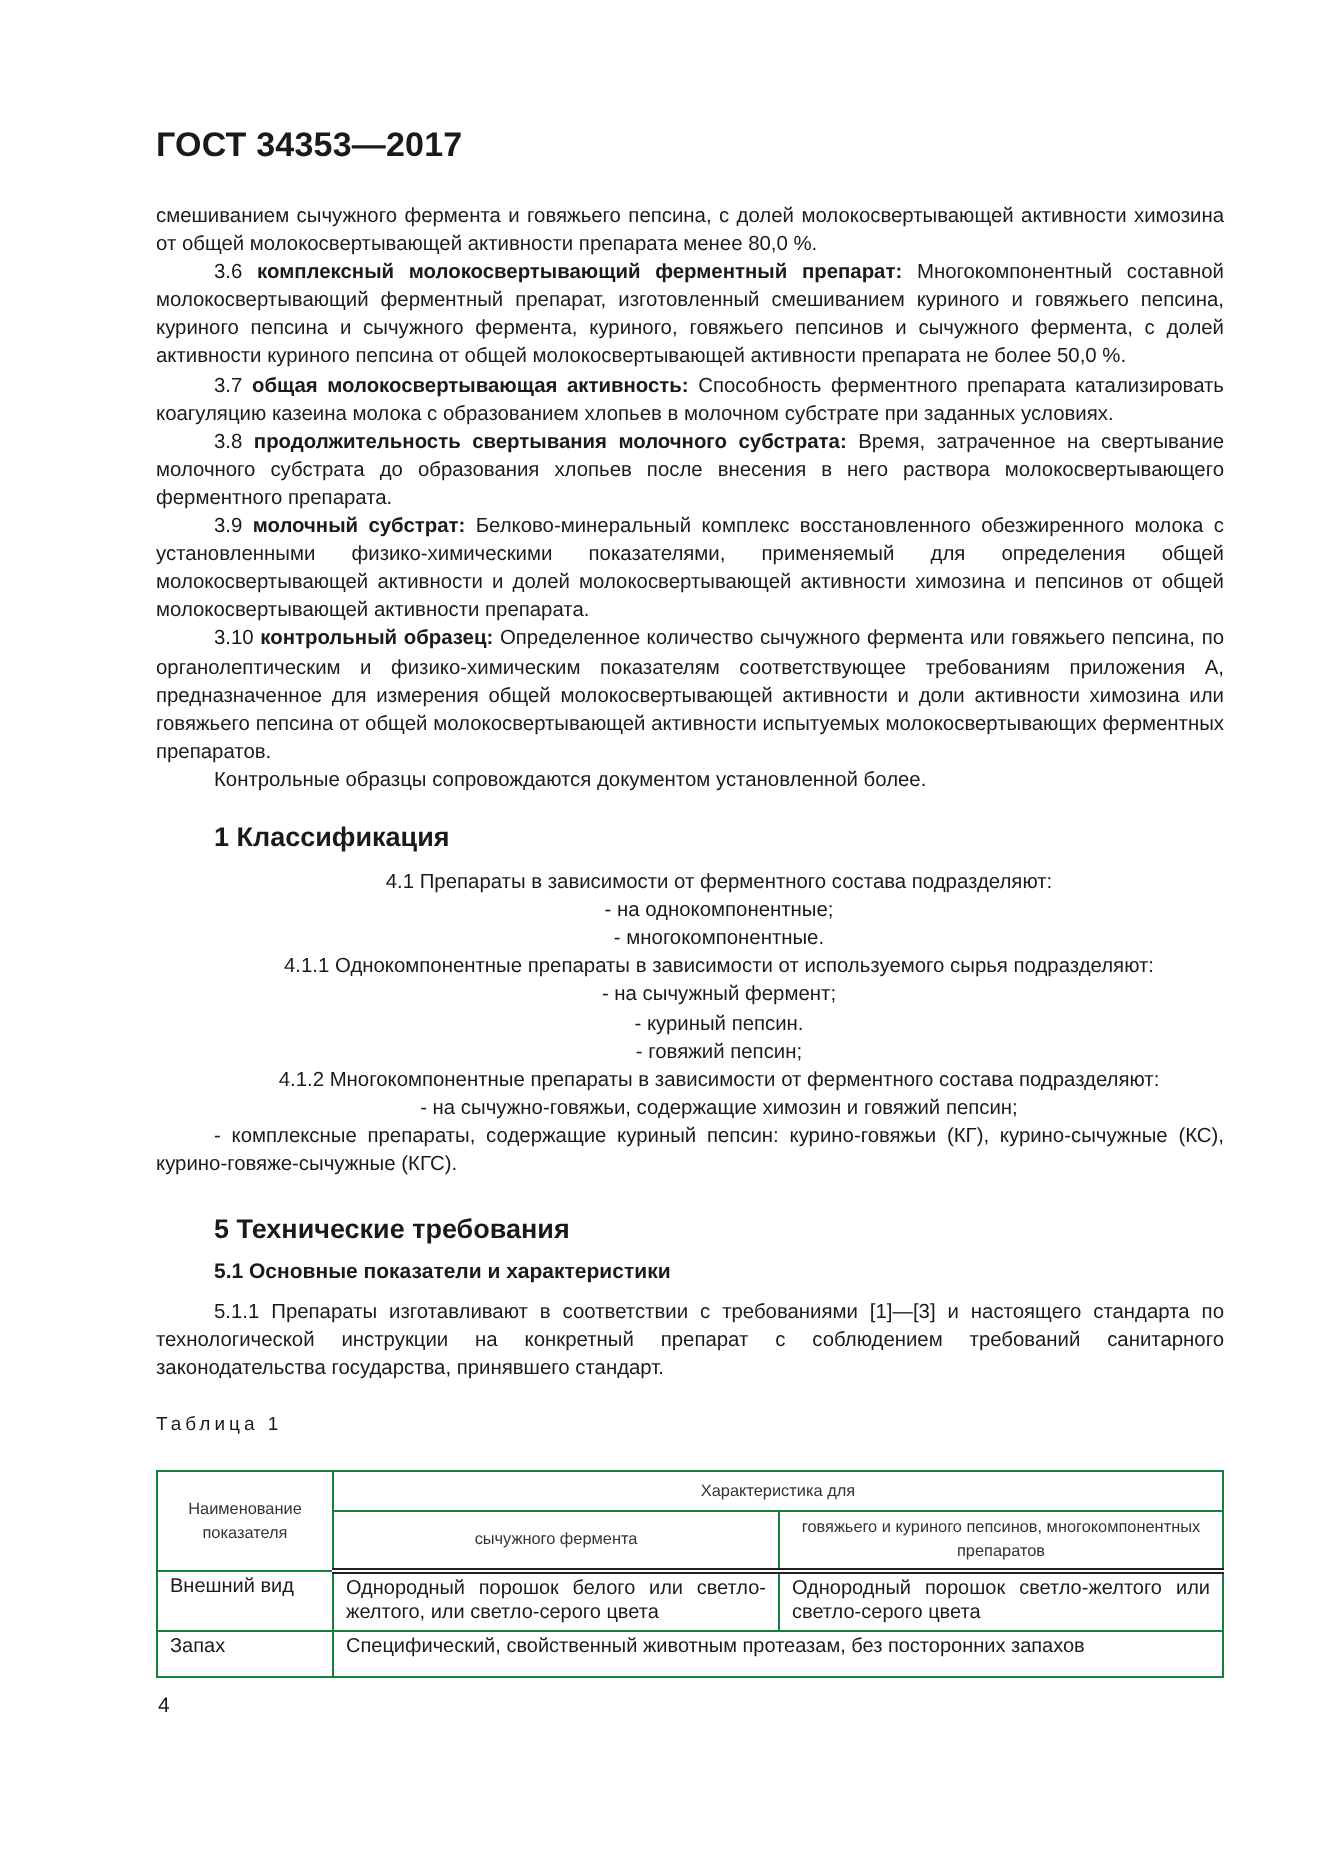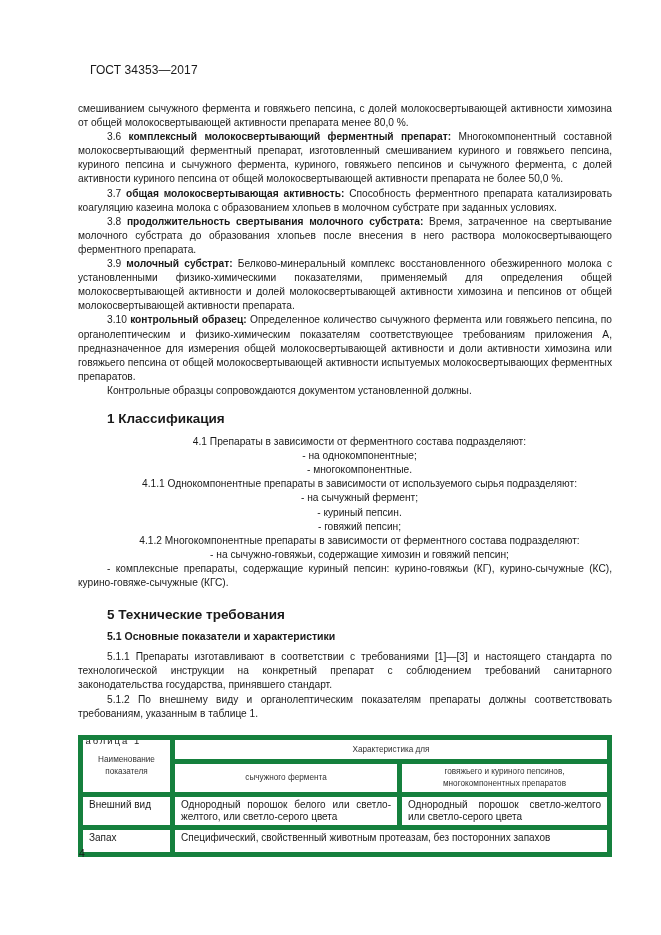--- a/index.html
+++ b/index.html
@@ -1,36 +1,36 @@
 <!DOCTYPE html>
 <html><head>
 <meta charset="utf-8">
 <style>
   html, body { margin: 0; padding: 0; background: #ffffff; }
   body {
     width: 661px; height: 935px; position: relative; overflow: hidden;
     font-family: "Liberation Sans", sans-serif; color: #1a1a1a;
   }
   .running-head {
-    position: absolute; left: 90px; top: 63px;
-    font-weight: normal; font-size: 12px; letter-spacing: 0.1px;
+    position: absolute; left: 78px; top: 63px;
+    font-weight: bold; font-size: 17px; letter-spacing: 0.1px;
   }
   .body-text { position: absolute; left: 78px; top: 102px; width: 534px; font-size: 10.2px; line-height: 14.1px; }
   p { margin: 0; text-align: justify; }
   p.indent { text-indent: 29px; }
   p.item { text-indent: 29px; text-align: center; }
   b { font-weight: bold; }
   .h1 { font-weight: bold; font-size: 13.5px; margin: 0; padding-left: 29px; }
   .h2 { font-weight: bold; font-size: 10.5px; margin: 0; padding-left: 29px; }
   .table-caption { font-size: 9.5px; letter-spacing: 2px; margin: 0; }
   table.t1 {
     border-collapse: collapse; width: 534px; font-size: 10px; line-height: 12px;
     position: absolute; left: 78px; top: 735px;
   }
-  table.t1 td { border: 5px solid #15803d; padding: 2px 6px; vertical-align: top; }
+  table.t1 td { border: 1px solid #15803d; padding: 2px 6px; vertical-align: top; }
   table.t1 td.hdr { font-size: 8.2px; text-align: center; vertical-align: middle; color: #333; }
   table.t1 tr.head-bottom td { border-bottom: 3px double #222; }
   table.t1 td.just { text-align: justify; margin-top: 46px; }
   .page-number { position: absolute; left: 79px; top: 847px; font-size: 10.5px; }
 </style>
 </head>
 <body>
 
 <div class="running-head">ГОСТ 34353—2017</div>
 
@@ -40,21 +40,21 @@
   <p class="indent"><span>3.6</span> <b>комплексный молокосвертывающий ферментный препарат:</b> <span>Многокомпонентный составной молокосвертывающий ферментный препарат, изготовленный смешиванием куриного и говяжьего пепсина, куриного пепсина и сычужного фермента, куриного, говяжьего пепсинов и сычужного фермента, с долей активности куриного пепсина от общей молокосвертывающей активности препарата не более 50,0 %.</span></p>
 
   <p class="indent"><span>3.7</span> <b>общая молокосвертывающая активность:</b> <span>Способность ферментного препарата катализировать коагуляцию казеина молока с образованием хлопьев в молочном субстрате при заданных условиях.</span></p>
 
   <p class="indent"><span>3.8</span> <b>продолжительность свертывания молочного субстрата:</b> <span>Время, затраченное на свертывание молочного субстрата до образования хлопьев после внесения в него раствора молокосвертывающего ферментного препарата.</span></p>
 
   <p class="indent"><span>3.9</span> <b>молочный субстрат:</b> <span>Белково-минеральный комплекс восстановленного обезжиренного молока с установленными физико-химическими показателями, применяемый для определения общей молокосвертывающей активности и долей молокосвертывающей активности химозина и пепсинов от общей молокосвертывающей активности препарата.</span></p>
 
   <p class="indent"><span>3.10</span> <b>контрольный образец:</b> <span>Определенное количество сычужного фермента или говяжьего пепсина, по органолептическим и физико-химическим показателям соответствующее требованиям приложения А, предназначенное для измерения общей молокосвертывающей активности и доли активности химозина или говяжьего пепсина от общей молокосвертывающей активности испытуемых молокосвертывающих ферментных препаратов.</span></p>
 
-  <p class="indent"><span>Контрольные образцы сопровождаются документом установленной должны.</span></p>
+  <p class="indent"><span>Контрольные образцы сопровождаются документом установленной более.</span></p>
 
   <div style="height:14px"></div>
   <h2 class="h1">1 Классификация</h2>
   <div style="height:9px"></div>
 
   <p class="item">4.1 Препараты в зависимости от ферментного состава подразделяют:</p>
   <p class="item">- на однокомпонентные;</p>
   <p class="item">- многокомпонентные.</p>
   <p class="item">4.1.1 Однокомпонентные препараты в зависимости от используемого сырья подразделяют:</p>
   <p class="item">- на сычужный фермент;</p>
@@ -63,21 +63,20 @@
   <p class="item">4.1.2 Многокомпонентные препараты в зависимости от ферментного состава подразделяют:</p>
   <p class="item">- на сычужно-говяжьи, содержащие химозин и говяжий пепсин;</p>
   <p class="indent">- комплексные препараты, содержащие куриный пепсин: курино-говяжьи (КГ), курино-сычужные (КС), курино-говяже-сычужные (КГС).</p>
 
   <div style="height:18px"></div>
   <h2 class="h1">5 Технические требования</h2>
   <div style="height:7px"></div>
   <h3 class="h2">5.1 Основные показатели и характеристики</h3>
   <div style="height:7px"></div>
   <p class="indent">5.1.1 Препараты изготавливают в соответствии с требованиями [1]—[3] и настоящего стандарта по технологической инструкции на конкретный препарат с соблюдением требований санитарного законодательства государства, принявшего стандарт.</p>
-  <p class="indent">5.1.2 По внешнему виду и органолептическим показателям препараты должны соответствовать требованиям, указанным в таблице 1.</p>
 
   <div style="height:13px"></div>
   <p class="table-caption">Таблица 1</p>
 </div>
 
 <table class="t1">
   <tbody>
       <tr>
     <td class="hdr" rowspan="2" style="width:75px;">Наименование показателя</td>
     <td class="hdr" colspan="2" style="height:15px;">Характеристика для</td>

